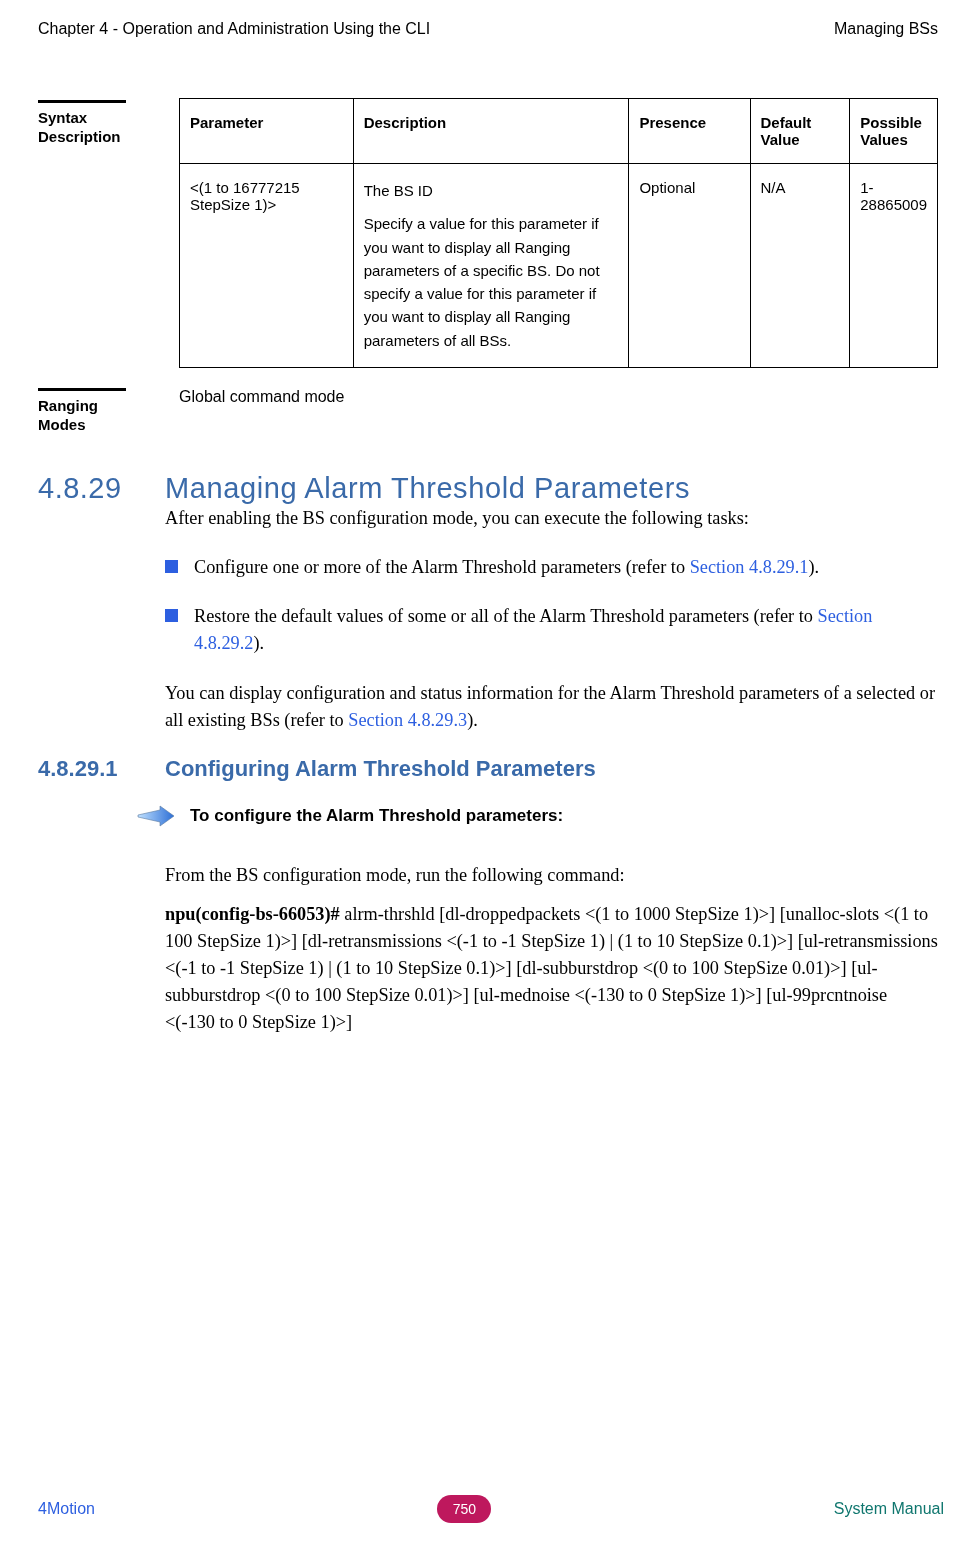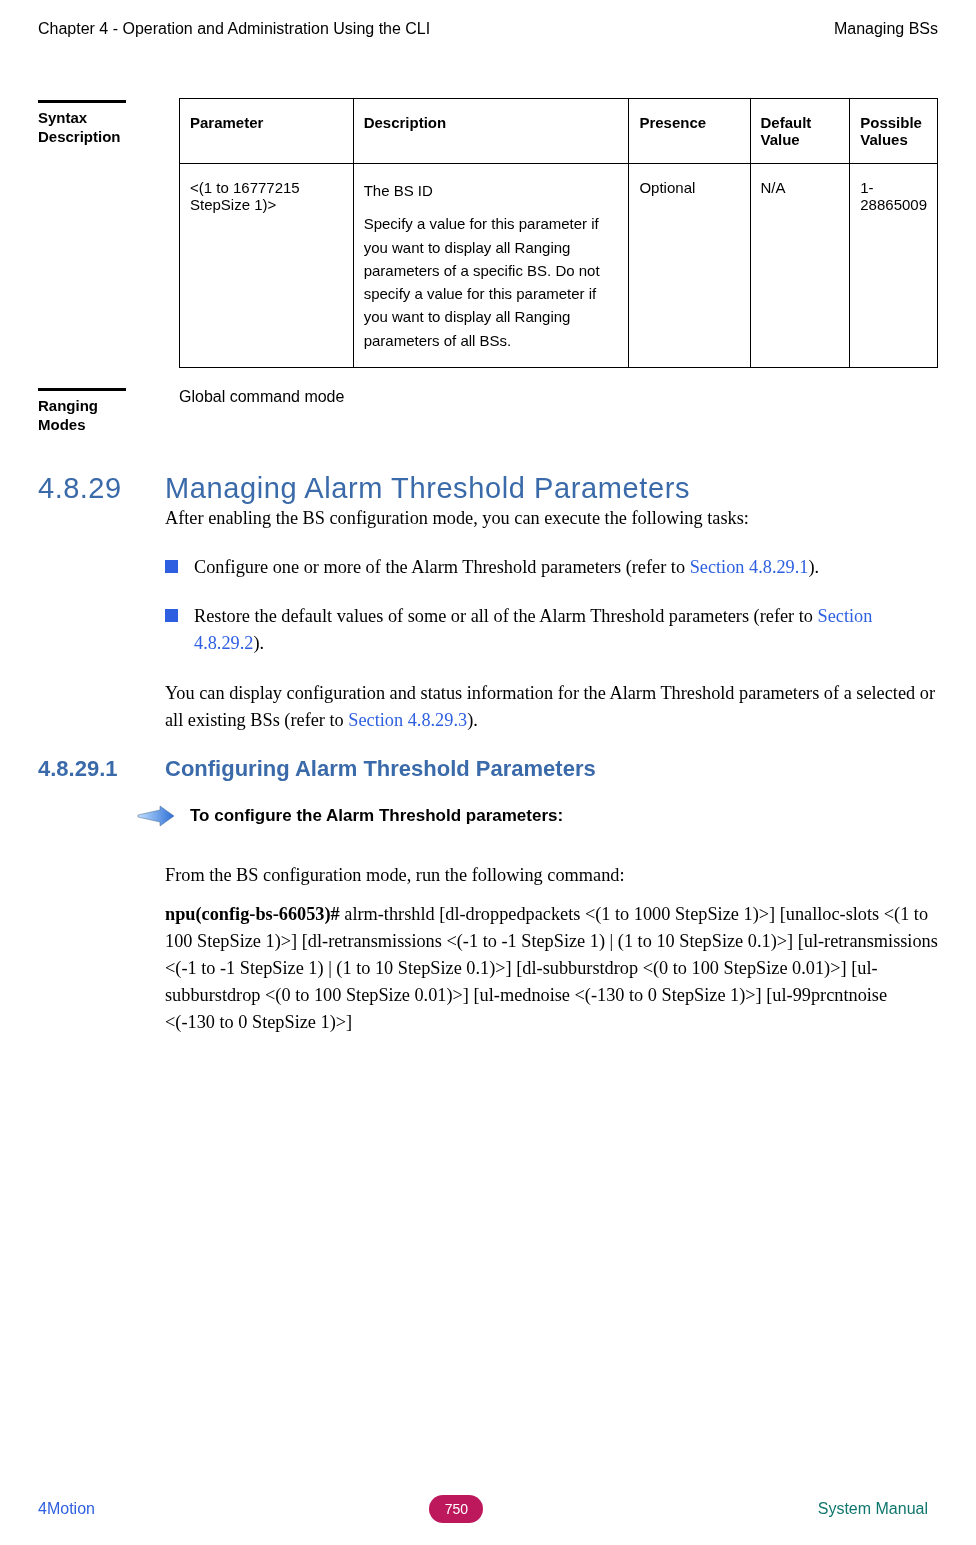--- a/index.html
+++ b/index.html
@@ -138,21 +138,21 @@
   font-family: "Bookman Old Style", Georgia, serif;
   font-size: 18.3px;
   line-height: 1.48;
   margin: 0 0 12px 0;
 }
 .cmd-bold { font-weight: bold; }
 .footer {
   position: absolute;
   bottom: 22px;
   left: 38px;
-  right: 48px;
+  right: 32px;
   display: flex;
   justify-content: space-between;
   align-items: center;
   font-size: 16px;
 }
 .foot-left { color: #2d5fe0; }
 .foot-right { color: #0f766e; }
 .page-pill {
   background: #be185d;
   color: #fff;

